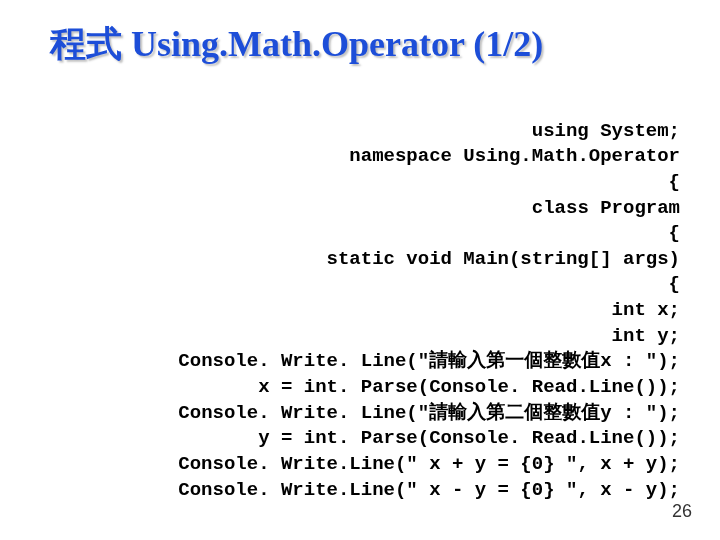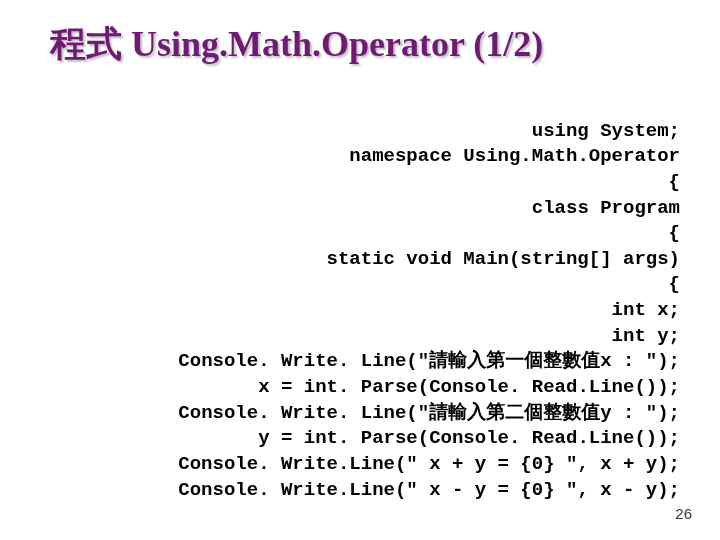--- a/index.html
+++ b/index.html
@@ -13,39 +13,39 @@
     overflow: hidden;
   }
   .slide {
     padding: 20px 40px 20px 50px;
     box-sizing: border-box;
     height: 100%;
   }
   .title {
     font-size: 36px;
     font-weight: bold;
-    color: #701a75;
+    color: #1d4ed8;
     text-shadow: 2px 2px 2px rgba(100,100,100,0.4);
     margin-bottom: 24px;
     font-family: "Times New Roman", "PMingLiU", serif;
   }
   .code {
     font-family: "Courier New", monospace;
     font-size: 19px;
     font-weight: bold;
     color: #000;
     line-height: 1.35;
     white-space: pre;
     text-align: right;
   }
   .page-num {
     position: absolute;
     bottom: 18px;
     right: 28px;
-    font-size: 15px;
+    font-size: 18px;
     color: #333;
     font-family: Arial, sans-serif;
   }
 </style>
 </head>
 <body>
 
 <div class="slide">
   <div class="title">程式 Using.Math.Operator (1/2)</div>
   <div class="code">

